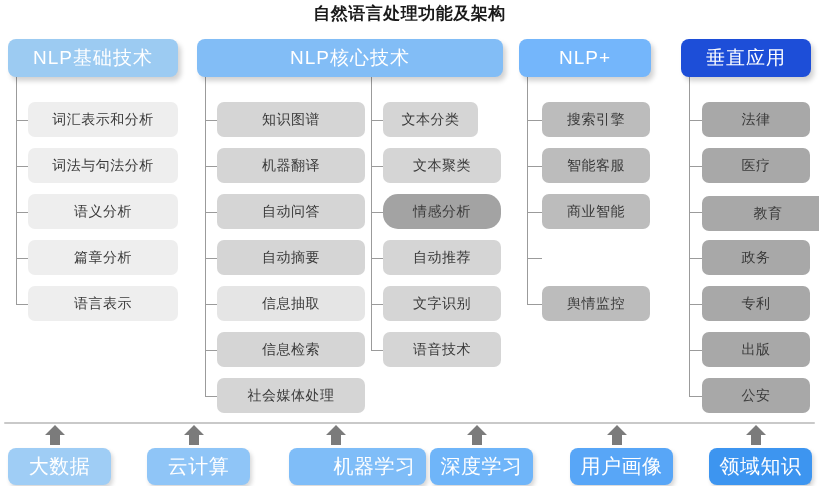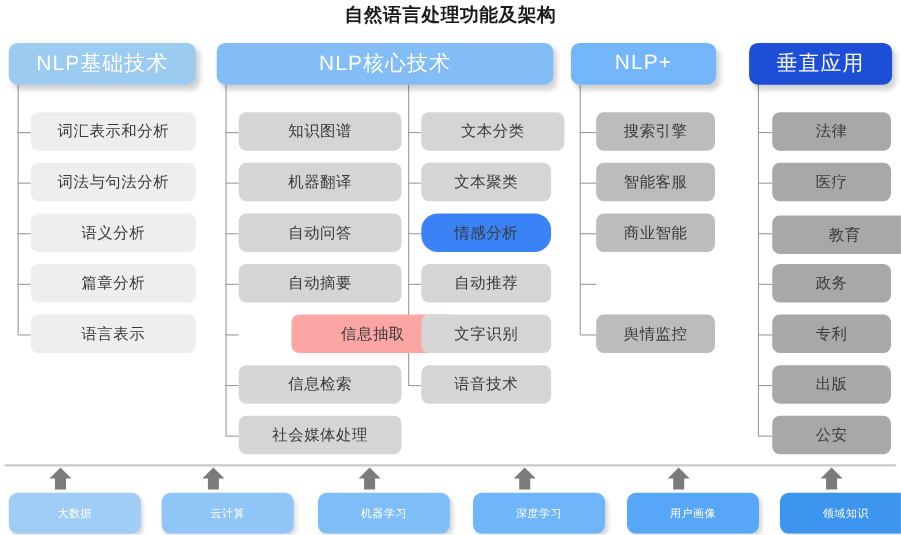--- a/index.html
+++ b/index.html
@@ -49,24 +49,24 @@
   .baseline{
     position:absolute;left:4px;top:422px;width:811px;height:2px;
     background:#c9c9c9;border-radius:1px;z-index:1;
   }
   .arrow{
     position:absolute;width:22px;height:22px;z-index:2;
   }
   .arrow svg{display:block;}
   .foot{
     position:absolute;
-    width:120px;height:37px;top:448px;
+    width:103px;height:37px;top:448px;
     border-radius:8px;
     display:flex;align-items:center;justify-content:center;
-    color:#ffffff;font-size:10px;letter-spacing:.5px;
+    color:#ffffff;font-size:20px;letter-spacing:.5px;
     box-shadow:2px 3px 4px rgba(0,0,0,.16);
     z-index:2;
   }
   .watermark{
     position:absolute;right:6px;bottom:-2px;
     font-size:13px;color:#cfd6dd;letter-spacing:2px;
     z-index:0;
   }
 </style>
 </head>
@@ -114,42 +114,42 @@
     </div>
     <div class="branch" style="left: 205px; top: 211.5px; width: 12px;"></div>
     <div class="box" style="left: 217px; top: 194px; width: 148px; background: rgb(213, 213, 213);">
       <span>自动问答</span>
     </div>
     <div class="branch" style="left: 205px; top: 257.5px; width: 12px;"></div>
     <div class="box" style="left: 217px; top: 240px; width: 148px; background: rgb(213, 213, 213);">
       <span>自动摘要</span>
     </div>
     <div class="branch" style="left: 205px; top: 303.5px; width: 12px;"></div>
-    <div class="box" style="left: 217px; top: 286px; width: 148px; background: #fca5a5; margin-left: 48px;">
+    <div class="box" style="left: 217px; top: 286px; width: 148px; background: #e5e5e5;">
       <span>信息抽取</span>
     </div>
     <div class="branch" style="left: 205px; top: 349.5px; width: 12px;"></div>
     <div class="box" style="left: 217px; top: 332px; width: 148px; background: rgb(213, 213, 213);">
       <span>信息检索</span>
     </div>
     <div class="branch" style="left: 205px; top: 395.5px; width: 12px;"></div>
     <div class="box" style="left: 217px; top: 378px; width: 148px; background: rgb(213, 213, 213);">
       <span>社会媒体处理</span>
     </div>
     <div class="trunk" style="left: 371px; top: 77px; height: 272.5px;"></div>
     <div class="branch" style="left: 371px; top: 119.5px; width: 12px;"></div>
-    <div class="box" style="left: 383px; top: 102px; width: 130px; background: rgb(213, 213, 213);">
+    <div class="box" style="left: 383px; top: 102px; width: 95px; background: rgb(213, 213, 213);">
       <span>文本分类</span>
     </div>
     <div class="branch" style="left: 371px; top: 165.5px; width: 12px;"></div>
     <div class="box" style="left: 383px; top: 148px; width: 118px; background: rgb(213, 213, 213);">
       <span>文本聚类</span>
     </div>
     <div class="branch" style="left: 371px; top: 211.5px; width: 12px;"></div>
-    <div class="box" style="left: 383px; top: 194px; width: 118px; background: #3b82f6; border-radius: 15px;">
+    <div class="box" style="left: 383px; top: 194px; width: 118px; background: #a3a3a3; border-radius: 15px;">
       <span>情感分析</span>
     </div>
     <div class="branch" style="left: 371px; top: 257.5px; width: 12px;"></div>
     <div class="box" style="left: 383px; top: 240px; width: 118px; background: rgb(213, 213, 213);">
       <span>自动推荐</span>
     </div>
     <div class="branch" style="left: 371px; top: 303.5px; width: 12px;"></div>
     <div class="box" style="left: 383px; top: 286px; width: 118px; background: rgb(213, 213, 213);">
       <span>文字识别</span>
     </div>
@@ -224,21 +224,21 @@
       </svg>
     </div>
     <div class="foot" style="left: 147px; background: rgb(143, 197, 247);">
       <span>云计算</span>
     </div>
     <div class="arrow" style="left: 325px; top: 424px;">
       <svg width="22" height="22" viewBox="0 0 22 22">
         <path d="M11 1 L21 11 L16 11 L16 21 L6 21 L6 11 L1 11 Z" fill="#7b7b7b"></path>
       </svg>
     </div>
-    <div class="foot" style="left: 289px; background: rgb(127, 189, 248);">
+    <div class="foot" style="left: 289px; background: rgb(127, 189, 248); padding-left: 34px;">
       <span>机器学习</span>
     </div>
     <div class="arrow" style="left: 466px; top: 424px;">
       <svg width="22" height="22" viewBox="0 0 22 22">
         <path d="M11 1 L21 11 L16 11 L16 21 L6 21 L6 11 L1 11 Z" fill="#7b7b7b"></path>
       </svg>
     </div>
     <div class="foot" style="left: 430px; background: rgb(111, 181, 249);">
       <span>深度学习</span>
     </div>

